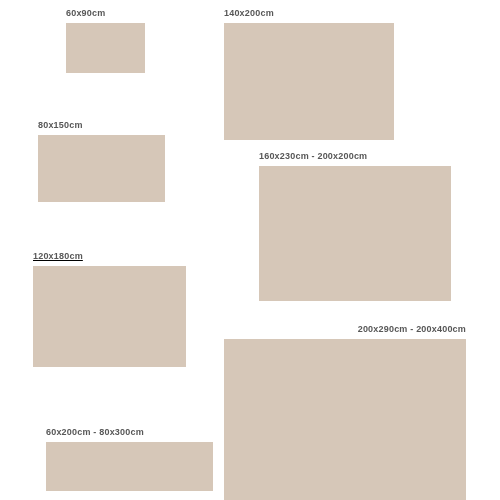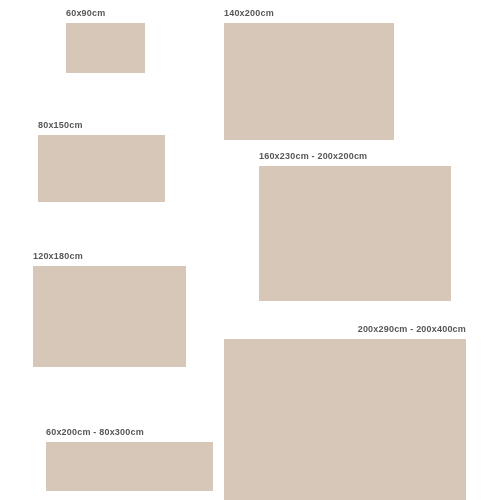--- a/index.html
+++ b/index.html
@@ -37,21 +37,21 @@
     display: block;
   }
 
   
   #item-60x90       { left: 46px; top: 8px; padding-left: 20px;   }
   #item-60x90   .size-swatch { width: 79px;  height: 50px;  }
 
   #item-80x150      { left: 38px; top: 120px; }
   #item-80x150  .size-swatch { width: 127px; height: 67px;  }
 
-  #item-120x180     { left: 33px; top: 251px; }
+  #item-120x180     { left: 33px; top: 251px; text-decoration: underline; }
   #item-120x180 .size-swatch { width: 153px; height: 101px; }
 
   #item-60x200      { left: 46px; top: 427px; }
   #item-60x200  .size-swatch { width: 167px; height: 49px;  }
 
   
   #item-140x200     { left: 224px; top: 8px;   }
   #item-140x200 .size-swatch { width: 170px; height: 117px; }
 
   #item-160x230     { left: 224px; top: 151px; margin-left: 35px; }

